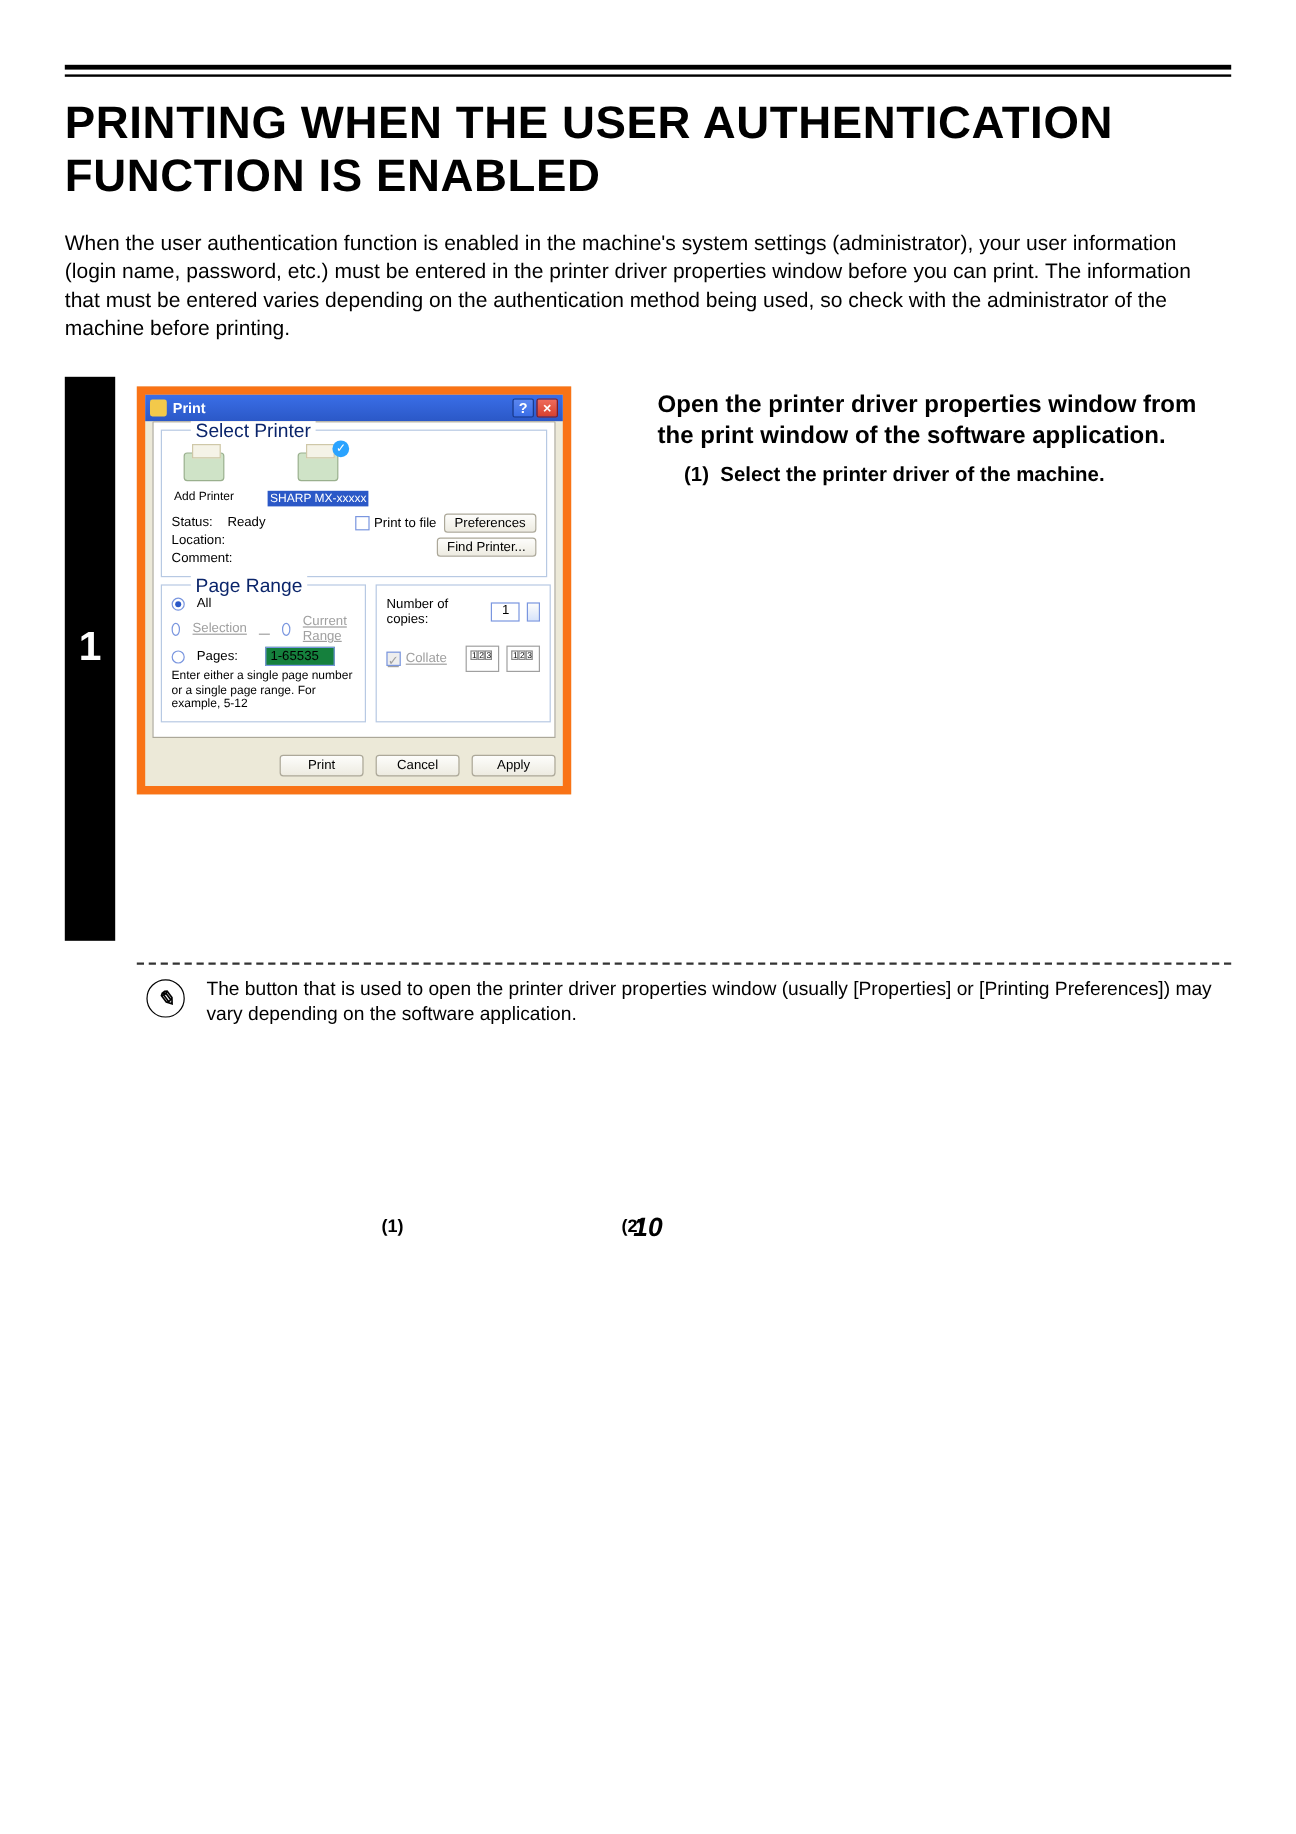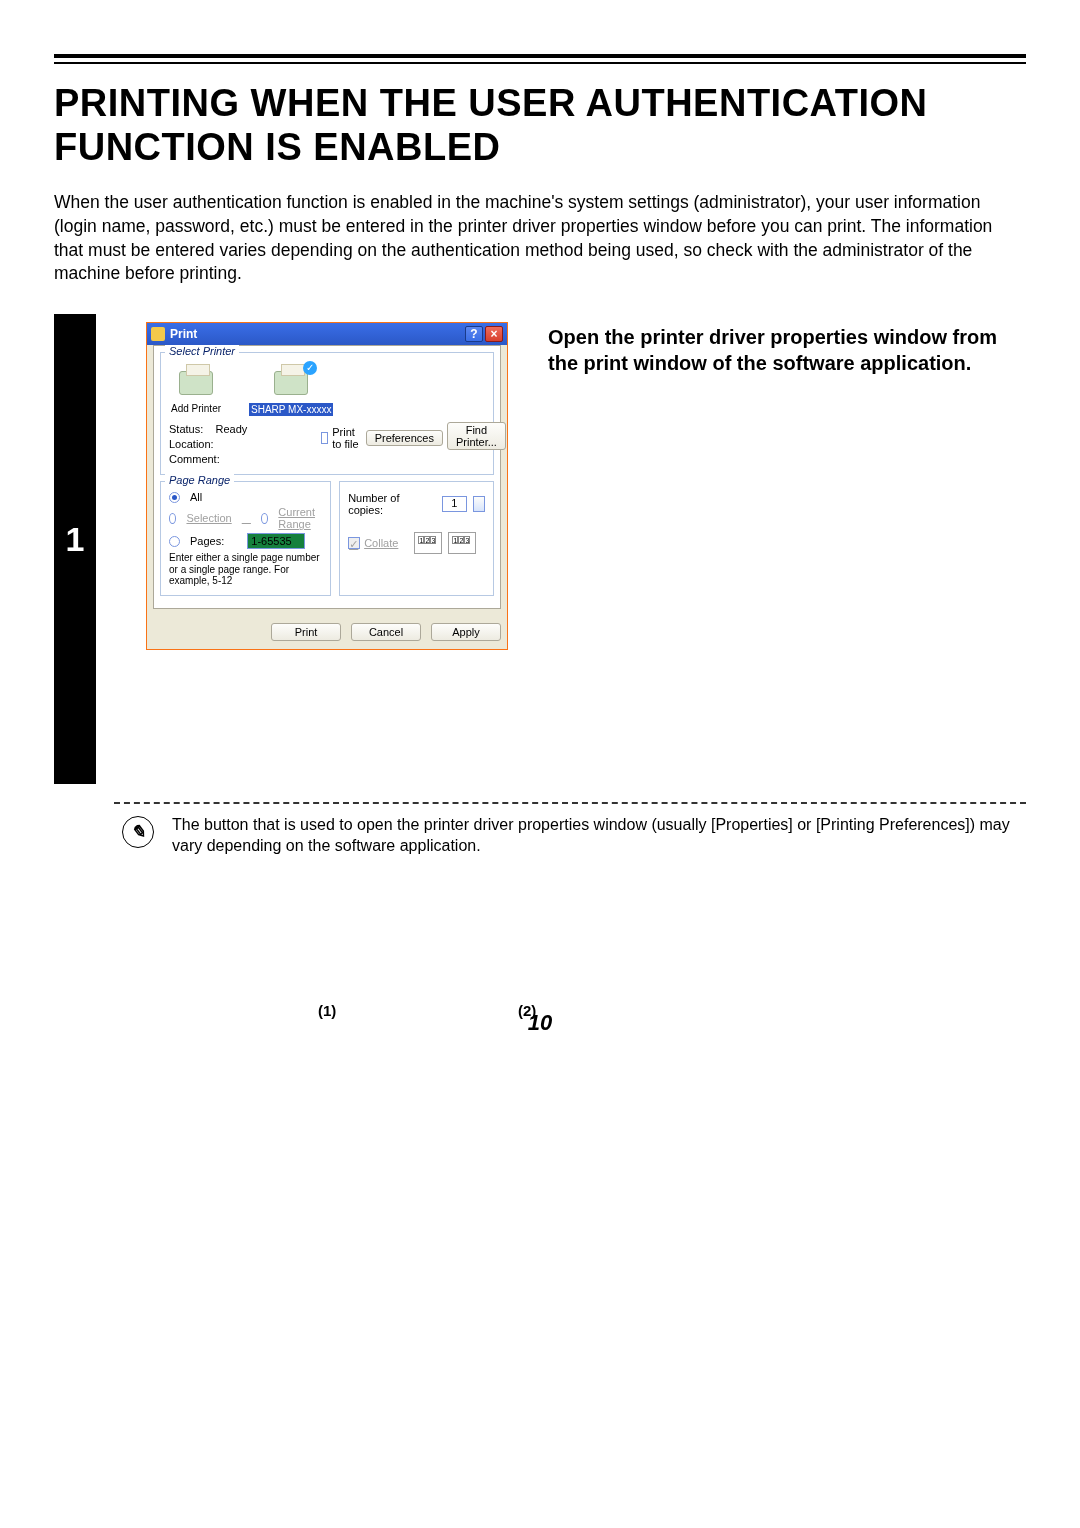--- a/index.html
+++ b/index.html
@@ -8,42 +8,42 @@
   .rule-top { border-top: 4px solid #000; border-bottom: 2px solid #000; height: 10px; margin-bottom: 18px; }
   h1.title { font-size: 38px; font-weight: 900; letter-spacing: 0.5px; line-height: 1.15; margin-bottom: 22px; }
   p.intro { font-size: 17.5px; line-height: 1.35; margin-bottom: 28px; }
 
   .step-wrap { display: grid; grid-template-columns: 42px 430px 1fr; column-gap: 0; position: relative; }
   .step-strip { background: #000; width: 42px; height: 470px; position: relative; }
   .step-num { position: absolute; top: 206px; left: 0; width: 42px; text-align: center; color: #fff; font-size: 34px; font-weight: 900; }
 
   .shot-col { padding: 8px 0 0 18px; }
   .shot { width: 362px; }
-  .dlg { width: 362px; background: #ece9d8; border: 1px solid #f97316; font-family: Tahoma, Arial, sans-serif; font-size: 11px; margin-left: 32px; }
+  .dlg { width: 362px; background: #ece9d8; border: 7px solid #f97316; font-family: Tahoma, Arial, sans-serif; font-size: 11px; }
   .titlebar { height: 22px; background: linear-gradient(#3a6ee7,#2b58c7); color: #fff; display: flex; align-items: center; padding: 0 4px; }
   .tb-ico { width: 14px; height: 14px; background: #f3c94a; border-radius: 2px; margin-right: 5px; display: inline-block; }
   .tb-title { font-weight: bold; font-size: 12px; }
   .tb-spacer { flex: 1; }
   .tb-btn { width: 18px; height: 16px; margin-left: 2px; display: inline-flex; align-items: center; justify-content: center; font-weight: bold; font-size: 12px; color: #fff; border: 1px solid #1a3a8a; background: linear-gradient(#5b86ef,#3a6ee7); border-radius: 2px; }
   .tb-close { background: linear-gradient(#ef6b5b,#d7402e); border-color: #8a1a1a; }
   .tabrow { padding: 4px 6px 0 6px; }
   .tab { display: inline-block; padding: 2px 8px 3px 8px; background: #fff; border: 1px solid #aca899; border-bottom: none; font-size: 11px; position: relative; top: 1px; }
   .panel { background: #fff; border: 1px solid #aca899; margin: 0 6px 6px 6px; padding: 6px; }
   .grp { border: 1px solid #b7c9e3; margin-bottom: 6px; padding: 6px 8px 8px 8px; position: relative; }
-  .grp-title { position: absolute; top: -8px; left: 4px; background: #fff; padding: 0 4px; color: #0a246a; font-size: 11px; font-style: italic; }
+  .grp-title { position: absolute; top: -8px; left: 24px; background: #fff; padding: 0 4px; color: #0a246a; font-size: 16px; }
   .printer-row { display: flex; gap: 28px; padding: 6px 2px 0 2px; }
   .p-item { text-align: center; font-size: 10px; }
   .p-ico { width: 44px; height: 36px; margin: 0 auto 2px auto; display: flex; align-items: center; justify-content: center; position: relative; }
   .p-printer { width: 34px; height: 24px; background: #cfe3c7; border: 1px solid #9ab08e; border-radius: 3px; position: relative; }
   .p-printer::before { content: ""; position: absolute; top: -8px; left: 6px; width: 22px; height: 10px; background: #f5f3e7; border: 1px solid #cfc8a8; }
   .p-check { position: absolute; top: -4px; right: -4px; width: 14px; height: 14px; border-radius: 50%; background: #2aa3ff; color: #fff; font-size: 10px; display: flex; align-items: center; justify-content: center; }
   .p-sel { background: #2b58c7; color: #fff; padding: 1px 2px; display: inline-block; }
   .status-row { display: grid; grid-template-columns: 140px 1fr auto; align-items: start; gap: 2px 6px; margin-top: 6px; }
   .status-lbls { font-size: 11px; line-height: 1.35; }
-  .rcol { display: flex; flex-direction: row; gap: 4px; align-items: flex-end; }
+  .rcol { display: flex; flex-direction: column; gap: 4px; align-items: flex-end; }
   .chk { display: inline-flex; align-items: center; gap: 4px; font-size: 11px; }
   .chkbox { width: 12px; height: 12px; border: 1px solid #7a96df; background: #fff; display: inline-block; }
   .btn { background: linear-gradient(#fdfdfb,#edebe1); border: 1px solid #aca899; border-radius: 3px; padding: 1px 8px; font-size: 11px; }
   .pr-row { display: flex; align-items: center; gap: 10px; margin: 3px 0; }
   .radio { width: 11px; height: 11px; border: 1px solid #7a96df; border-radius: 50%; display: inline-flex; align-items: center; justify-content: center; }
   .radio .dot { width: 5px; height: 5px; border-radius: 50%; background: #2b58c7; }
   .disabled { color: #a0a0a0; text-decoration: underline; }
   .pg-input { width: 58px; height: 16px; border: 1px solid #7a96df; padding: 0 3px; font-size: 11px; background: #15803d; }
   .copies { display: flex; align-items: center; gap: 6px; }
   .spin { width: 26px; height: 16px; border: 1px solid #7a96df; background: #fff; text-align: center; font-size: 11px; }
@@ -181,20 +181,21 @@
         <div class="callout-line">
           <div class="m-label m1">(1)</div>
           <div class="m-label m2">(2)</div>
         </div>
       </div>
     </div>
 
     <div class="right-col">
       <div class="r-head">Open the printer driver properties window from the print window of the software application.</div>
       <ol class="r-ol">
+        <li><span>(1)</span>&nbsp;&nbsp;<span>Select the printer driver of the machine.</span></li>
       </ol>
     </div>
   </div>
 
   <div class="divider"></div>
   <div class="tip-row">
     <div class="tip-ico">✎</div>
     <div class="tip-txt">The button that is used to open the printer driver properties window (usually [Properties] or [Printing Preferences]) may vary depending on the software application.</div>
   </div>
 </div>

